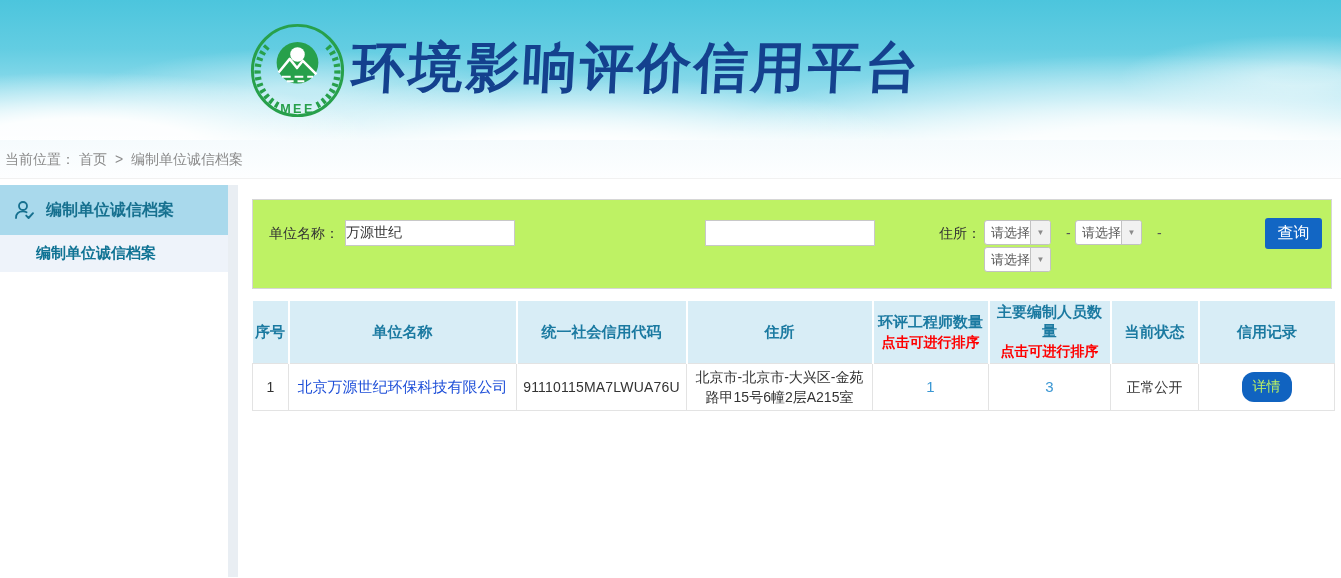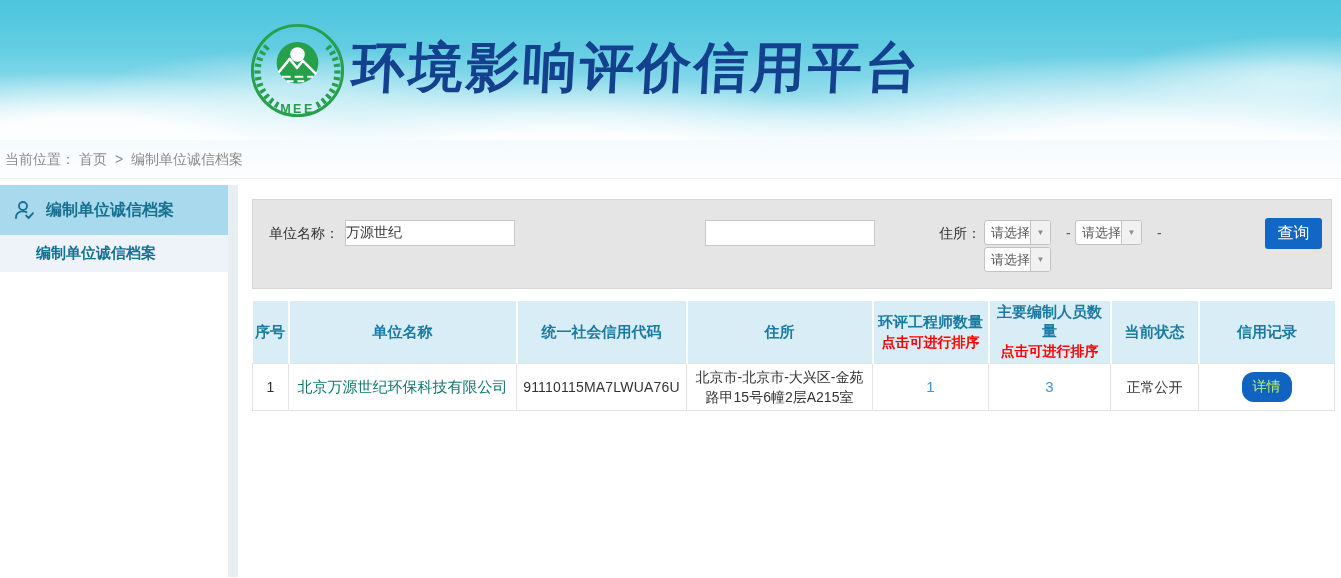--- a/index.html
+++ b/index.html
@@ -41,21 +41,21 @@
     padding-left:12px; color:#16708f; font-weight:bold; font-size:16px; cursor:pointer;
   }
   .side-item {
     height:37px; background:#eef3fa; display:flex; align-items:center;
     padding-left:36px; color:#107394; font-weight:bold; font-size:15px; cursor:pointer;
   }
 
   .content { position:absolute; left:252px; top:20px; width:1080px; }
 
   
-  .search-panel { position:relative; height:90px; border:1px solid #d6d6d6; background:#e5e5e5; }
+  .search-panel { position:relative; height:90px; border:1px solid #d6d6d6; background:#bef264; }
   .search-panel .lbl { position:absolute; top:20px; height:26px; line-height:26px; font-size:14px; color:#333; }
   .text-input {
     position:absolute; top:20px; height:26px; width:170px;
     border:1px solid #c8c8c8; padding:0 0; font-size:14px; color:#333; outline:none;
   }
   .fake-select {
     position:absolute; width:67px; height:25px; border:1px solid #c2c2c2; border-radius:3px;
     background:#fff; display:flex; cursor:pointer; overflow:hidden;
   }
   .fake-select .txt { flex:1; font-size:13px; color:#555; line-height:23px; padding-left:6px; }
@@ -76,21 +76,21 @@
     background:#d8edf6; color:#1b7aa1; font-size:15px; font-weight:bold;
     height:48px; text-align:center; vertical-align:middle;
     border-right:2px solid #fff; padding:2px 1px;
   }
   .result-table th:last-child { border-right:none; }
   .sort-hint { display:block; color:#fe0000; font-size:14px; font-weight:bold; margin-top:2px; cursor:pointer; }
   .result-table td {
     border:1px solid #e3e3e3; height:47px; text-align:center; vertical-align:middle;
     font-size:14px; color:#333; padding:2px 5px; line-height:1.45;
   }
-  .company-link { color:#0f766e; font-size:15px; cursor:pointer; }
+  .company-link { color:#1d4ed8; font-size:15px; cursor:pointer; }
   .code-cell { font-size:15px; letter-spacing:0.2px; }
   .count-link { color:#3b97d3; font-size:15px; cursor:pointer; }
   .detail-btn {
     background:#1063c0; color:#bef264; border:none; border-radius:12px;
     padding:6px 11px; font-size:14px; cursor:pointer; font-family:inherit;
   }
 </style>
 </head>
 <body>
 

